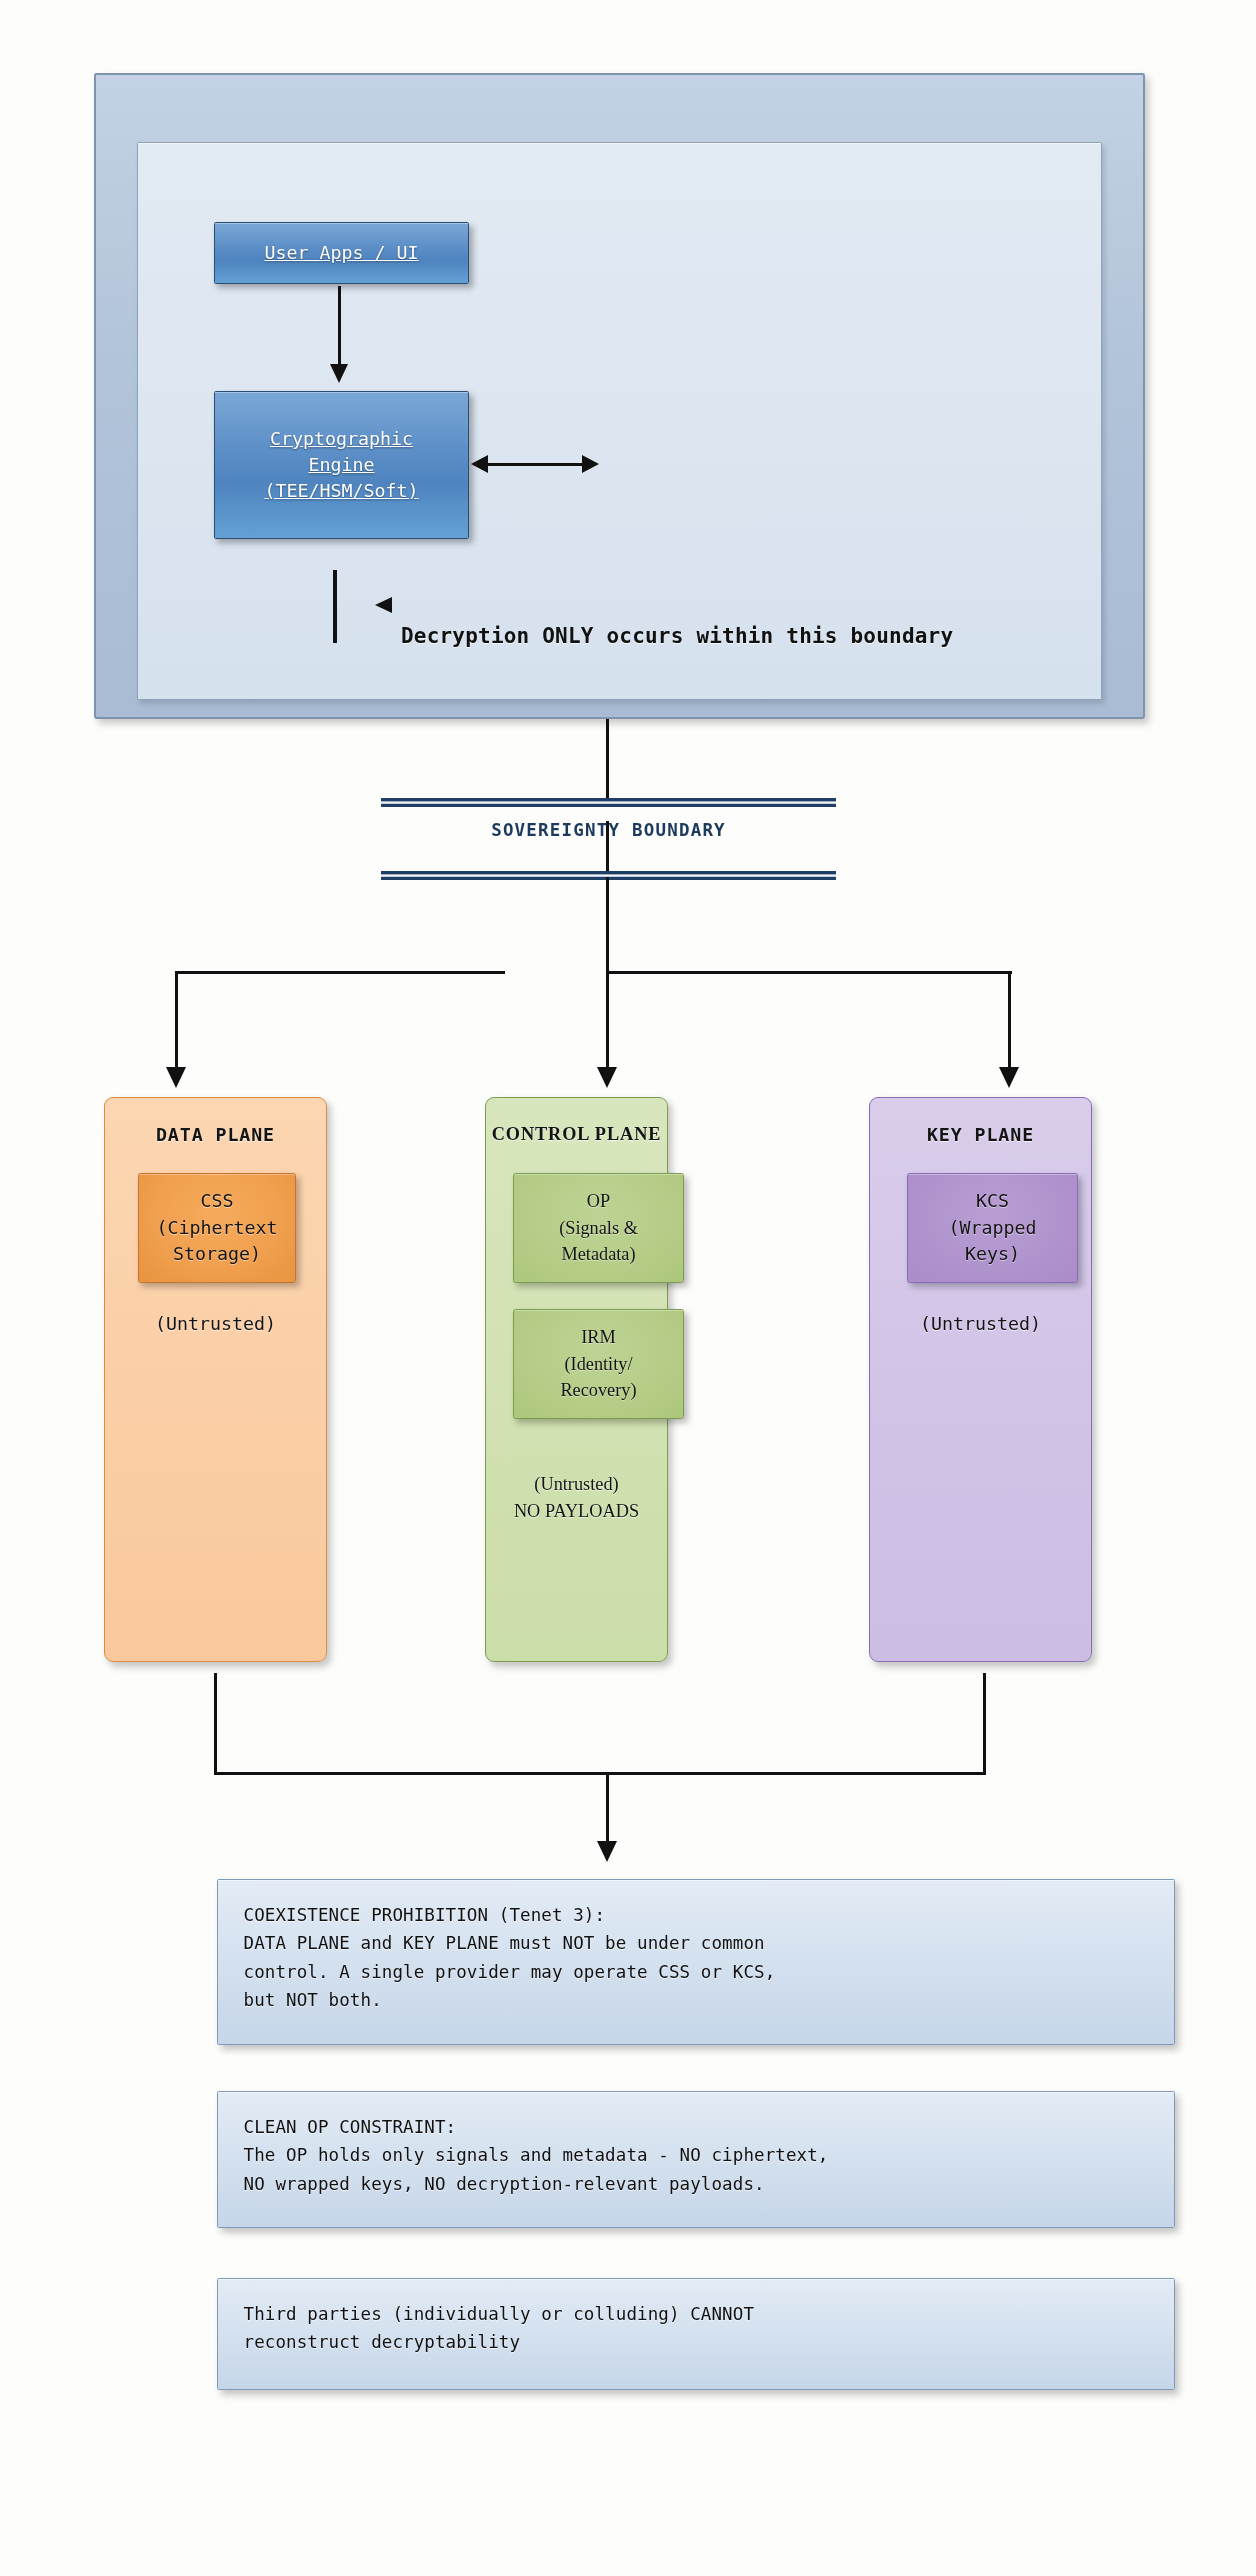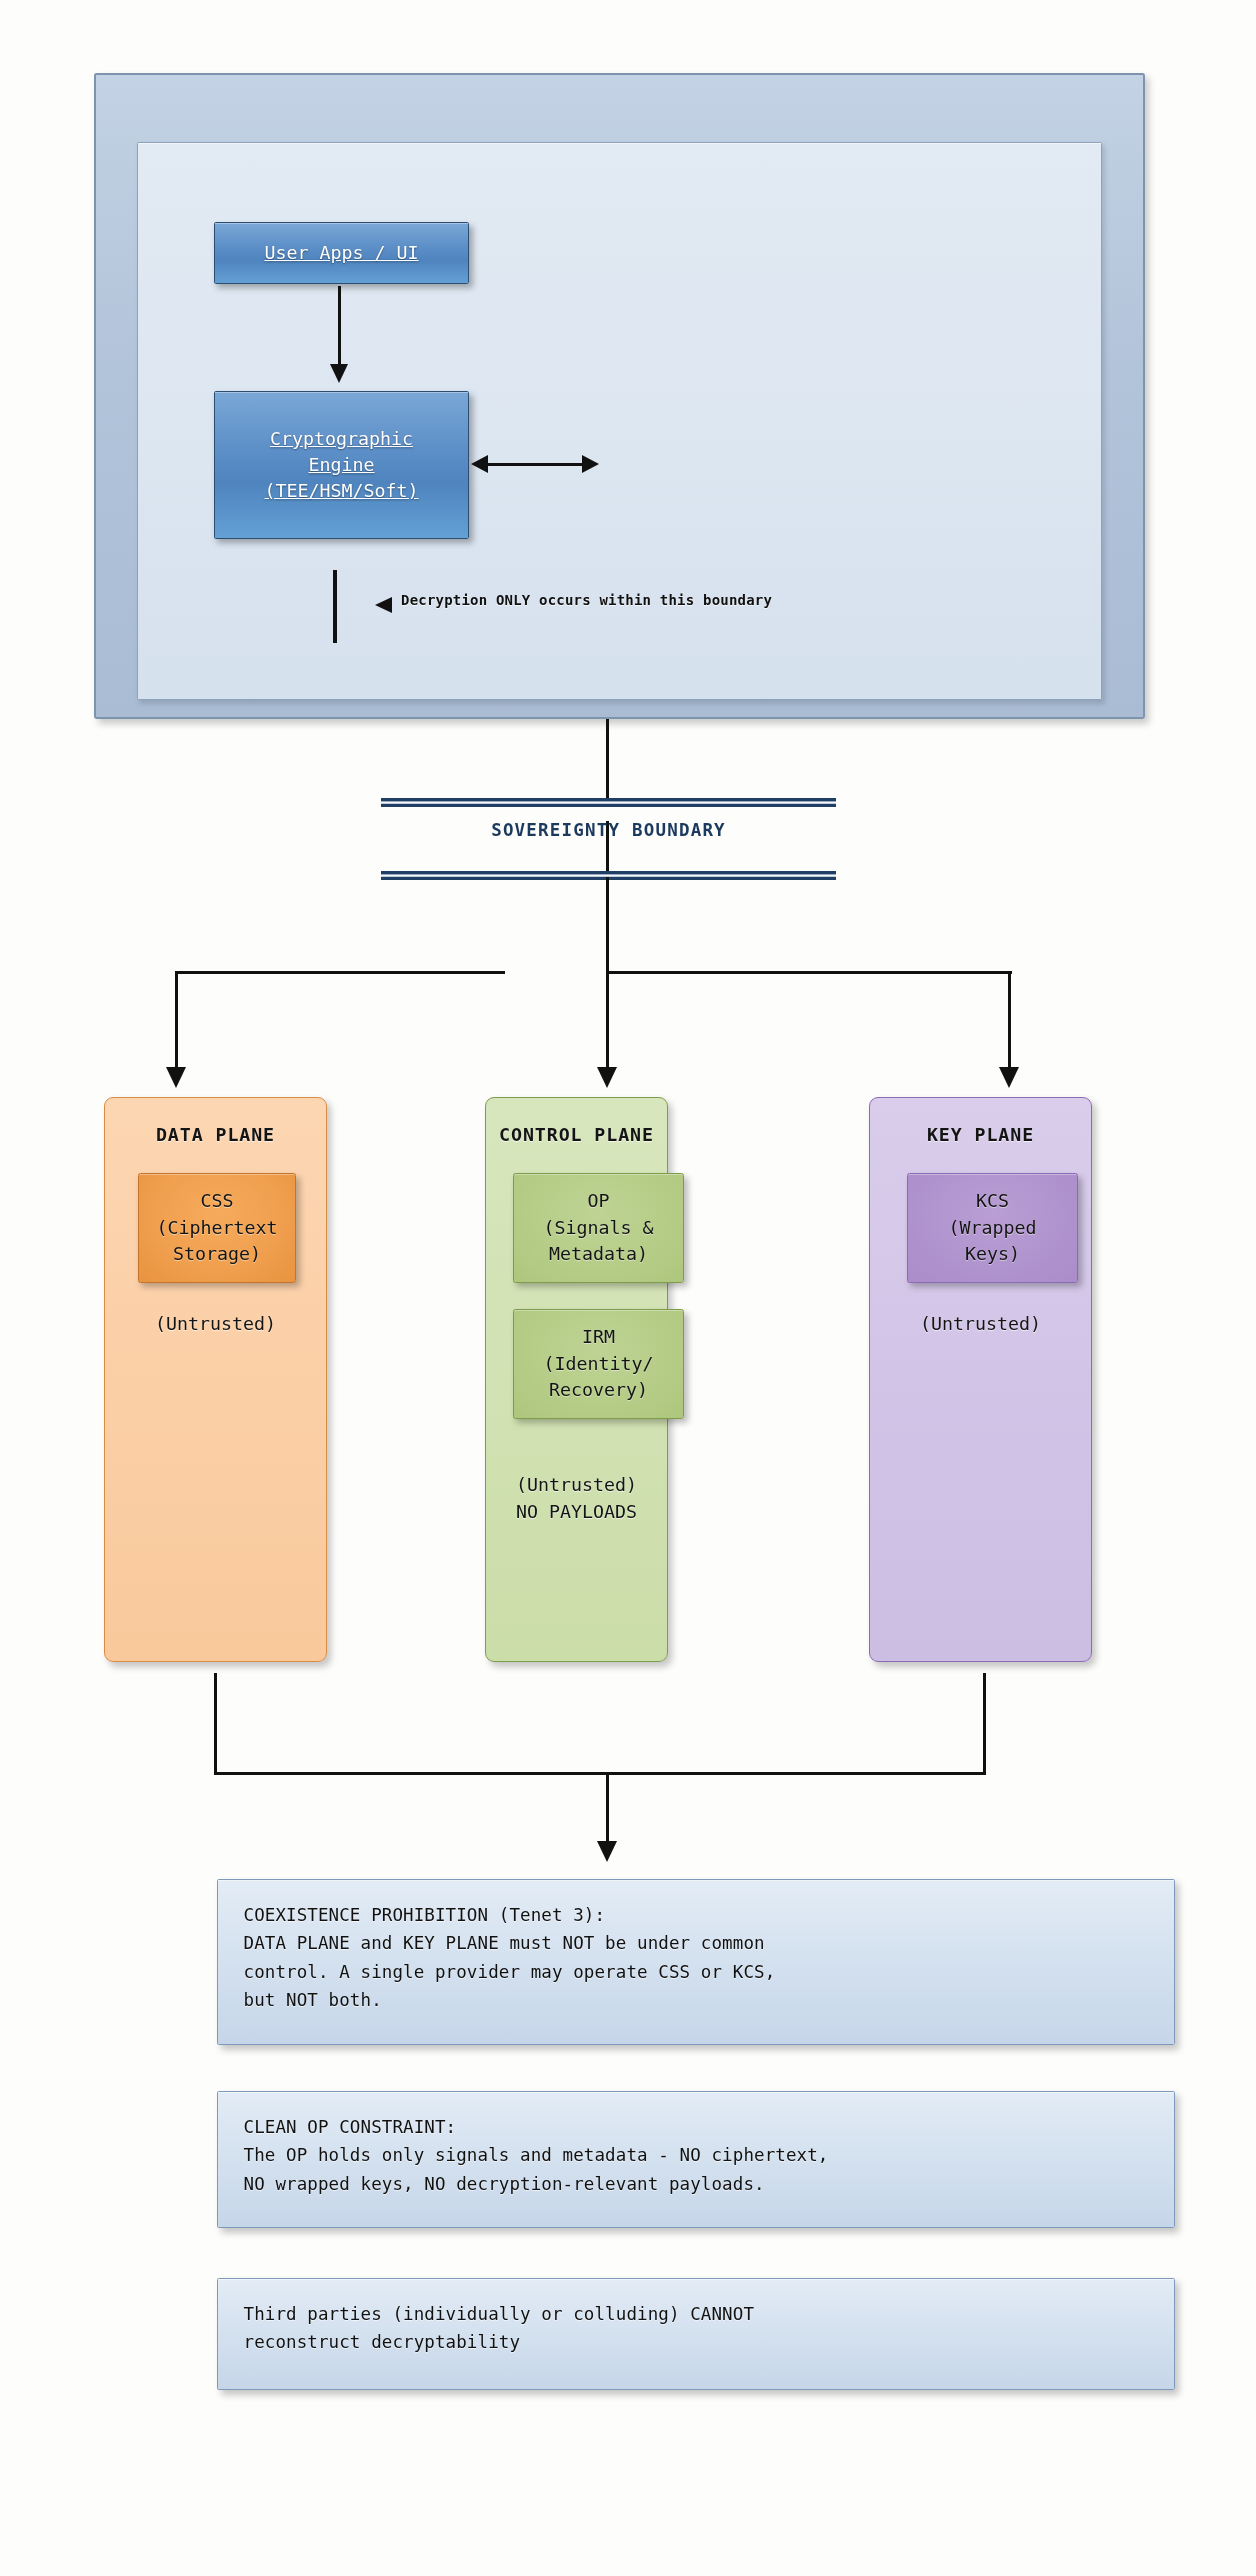--- a/index.html
+++ b/index.html
@@ -63,21 +63,21 @@
     border-top:9.6px solid transparent;border-bottom:9.6px solid transparent;
     border-left:17.5px solid #111;
   }
   #tick-decrypt{left:333px;top:570px;width:4px;height:73px;background:#111;}
   #arrow-decrypt-head{
     left:375px;top:597px;width:0;height:0;
     border-top:8.8px solid transparent;border-bottom:8.8px solid transparent;
     border-right:17.5px solid #111;
   }
   #decrypt-note{
-    left:401px;top:592px;width:606px;font-size:14px;color:#111;
+    left:401px;top:624px;width:606px;font-size:21px;color:#111;
     font-weight:bold;letter-spacing:0.2px;
     text-shadow:0 0.8px 0.8px rgba(255,255,255,.8);
   }
 
   
   #stem-csd-to-boundary{left:606px;top:719px;width:3.2px;height:81px;background:#111;}
   #stem-boundary-mid{left:606px;top:821px;width:3.2px;height:73px;background:#111;}
   #stem-boundary-lower{left:606px;top:877px;width:3.2px;height:96px;background:#111;}
   .bnd-line{
     left:381px;width:455px;height:8.8px;
@@ -108,21 +108,21 @@
   .plane{
     border-width:1.6px;border-style:solid;border-radius:9px;
     box-shadow:4px 4.8px 7.2px rgba(0,0,0,.22);
     top:1097px;height:565px;
   }
   #plane-data{left:104px;width:223px;
     background:linear-gradient(180deg,#fcd6b2 0%,#fbcfa6 50%,#f9c99c 100%);
     border-color:#d98c43;}
   #plane-control{left:485px;width:183px;
     background:linear-gradient(180deg,#d8e6bd 0%,#d2e2b3 50%,#cbdda9 100%);
-    border-color:#7d9c4c;}
+    border-color:#7d9c4c;font-family:Liberation Serif, serif;}
   #plane-key{left:869px;width:223px;
     background:linear-gradient(180deg,#d9cdeb 0%,#d2c4e7 50%,#ccbde3 100%);
     border-color:#8b6bb5;}
   .plane-title{
     position:absolute;left:0;right:0;top:25.5px;text-align:center;
     font-size:18.3px;font-weight:bold;color:#141414;letter-spacing:0.9px;
     text-shadow:0 0.8px 0.8px rgba(255,255,255,.75);
   }
   .plane-foot{
     position:absolute;left:0;right:0;text-align:center;

